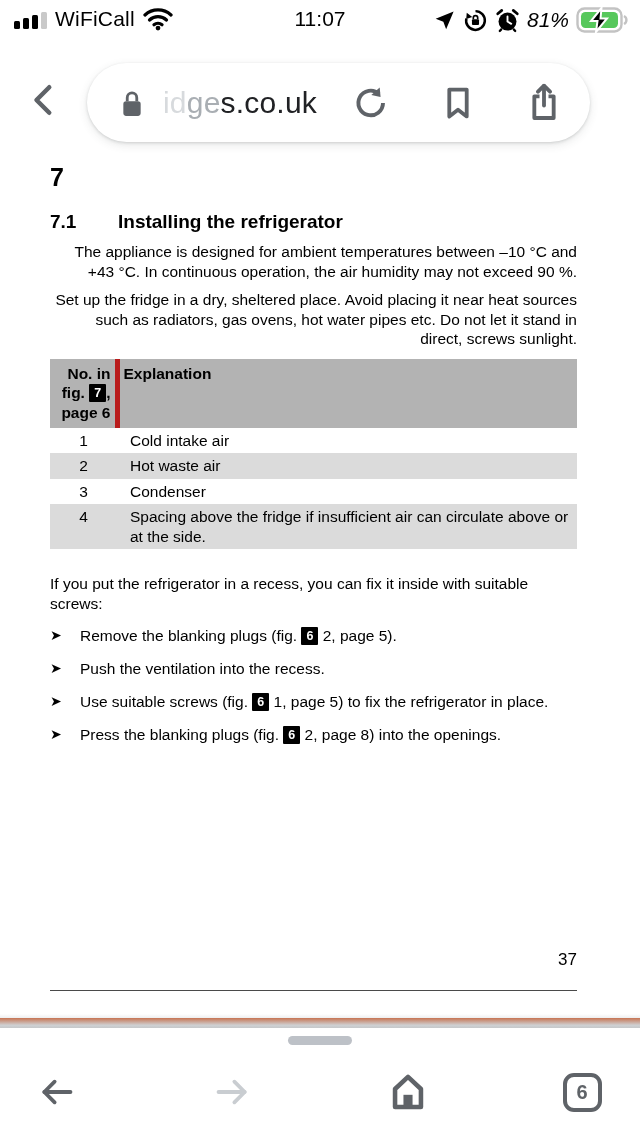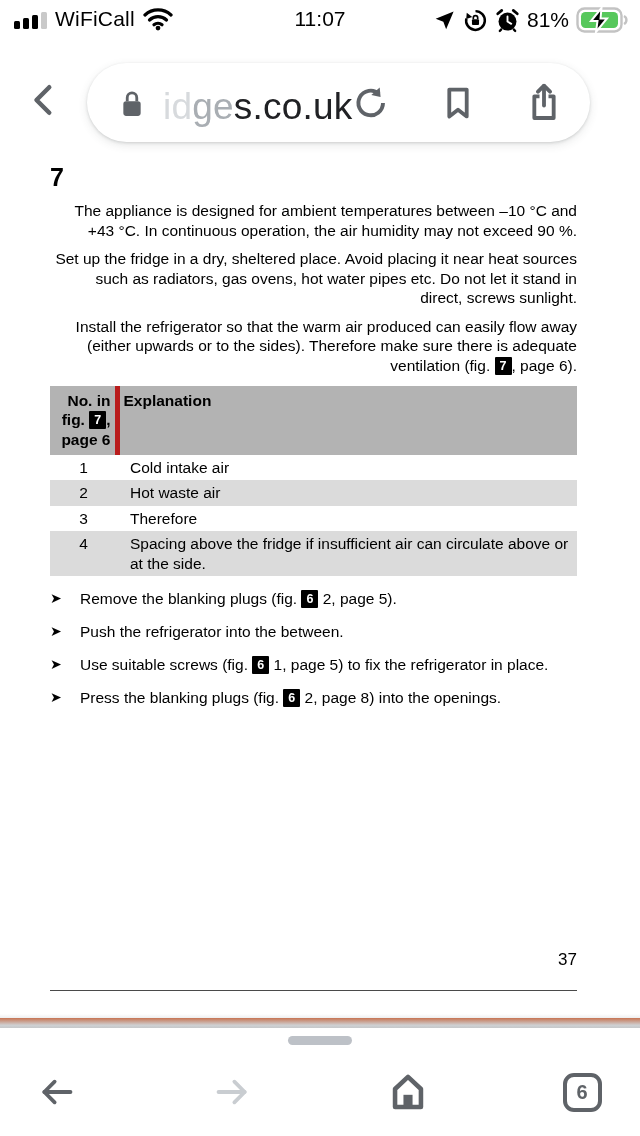--- a/index.html
+++ b/index.html
@@ -10,29 +10,29 @@
   
   .status-bar { position:absolute; top:0; left:0; width:640px; height:44px; background:#fff; }
   .sb-left { position:absolute; left:14px; top:7px; display:flex; align-items:center; gap:8px; }
   .signal { display:flex; align-items:flex-end; gap:3px; height:19px; }
   .signal .bar { width:6px; border-radius:1.5px; background:#000; }
   .signal .b1{height:8px;} .signal .b2{height:11px;} .signal .b3{height:14px;}
   .signal .b4{height:17px; background:#c9c9c9;}
   .carrier { font-size:21px; color:#000; letter-spacing:.2px; }
   .sb-time { position:absolute; top:7px; left:0; width:640px; text-align:center; font-size:21px; font-weight:400; color:#000; }
   .sb-right { position:absolute; right:10px; top:7px; display:flex; align-items:center; gap:7px; }
-  .sb-pct { font-size:21px; color:#000; }
+  .sb-pct { font-size:21px; color:#000;font-style:italic; }
 
   
   .chrome-bar { position:absolute; top:44px; left:0; width:640px; height:106px; background:#fff; z-index:5; }
   .back-btn { position:absolute; left:26px; top:38px; width:36px; height:36px; }
   .omnibox { position:absolute; left:87px; top:19px; width:503px; height:79px; background:#fff; border-radius:40px;
              box-shadow:0 1px 3px rgba(60,64,67,.18), 0 3px 10px rgba(60,64,67,.12); }
   .ob-lock { position:absolute; left:32px; top:26px; }
-  .ob-url { position:absolute; left:76px; top:23px; font-size:37px; letter-spacing:.2px; white-space:nowrap; }
+  .ob-url { position:absolute; left:76px; top:23px; font-size:30px; letter-spacing:.2px; white-space:nowrap; }
   .url-f1 { color:#d7dadd; }
   .url-f2 { color:#a9aeb3; }
   .url-main { color:#202124; }
   .ob-reload { position:absolute; left:266px; top:22px; }
   .ob-bookmark { position:absolute; left:352px; top:21px; }
   .ob-share { position:absolute; left:437px; top:20px; }
 
   
   .doc { position:absolute; top:150px; left:0; width:640px; height:868px; background:#fff; color:#000; }
   .doc-inner { padding:12px 63px 0 50px; }
@@ -150,24 +150,27 @@
         <path d="M8.4 5.2 L12 1.6 L15.6 5.2" stroke="#5f6368" stroke-width="2.3" fill="none" stroke-linecap="round" stroke-linejoin="round"></path>
       </svg>
     </div>
   </div>
 
   <div class="doc">
     <div class="doc-inner">
       <div class="h1-row">
         <div class="h1-num">7</div>
       </div>
+      <div class="h2-row">
+        <div class="h2-num">7.1</div>
+        <div class="h2-title">Installing the refrigerator</div>
+      </div>
 
       <p class="para">The appliance is designed for ambient temperatures between –10 °C and +43 °C. In continuous operation, the air humidity may not exceed 90 %.</p>
       <p class="para">Set up the fridge in a dry, sheltered place. Avoid placing it near heat sources such as radiators, gas ovens, hot water pipes etc. Do not let it stand in direct, screws sunlight.</p>
-      <p class="para"><span>Install the refrigerator so that the warm air produced can easily flow away (either upwards or to the sides). Therefore make sure there is adequate ventilation (fig. </span><span class="fig-tag">7</span><span>, page 6).</span></p>
 
       <table class="vent-table">
         <tbody>
             <tr class="vt-head">
           <th class="vt-c1">
             <span>No. in</span><br>
             <span>fig. </span><span class="fig-tag">7</span><span>,</span><br>
             <span>page 6</span>
           </th>
           <th>Explanation</th>
@@ -175,37 +178,38 @@
         <tr class="vt-row">
           <td class="vt-num">1</td>
           <td class="vt-exp">Cold intake air</td>
         </tr>
         <tr class="vt-row alt">
           <td class="vt-num">2</td>
           <td class="vt-exp">Hot waste air</td>
         </tr>
         <tr class="vt-row">
           <td class="vt-num">3</td>
-          <td class="vt-exp">Therefore</td>
+          <td class="vt-exp">Condenser</td>
         </tr>
         <tr class="vt-row alt">
           <td class="vt-num">4</td>
           <td class="vt-exp">Spacing above the fridge if insufficient air can circulate above or at the side.</td>
         </tr>
       </tbody>
         </table>
 
+      <p class="intro">If you put the refrigerator in a recess, you can fix it inside with suitable screws:</p>
 
       <div class="bullet">
         <span class="marker">➤</span>
         <span class="btext"><span>Remove the blanking plugs (fig. </span><span class="fig-tag">6</span><span> 2, page 5).</span></span>
       </div>
       <div class="bullet">
         <span class="marker">➤</span>
-        <span class="btext">Push the refrigerator into the between.</span>
+        <span class="btext">Push the ventilation into the recess.</span>
       </div>
       <div class="bullet">
         <span class="marker">➤</span>
         <span class="btext"><span>Use suitable screws (fig. </span><span class="fig-tag">6</span><span> 1, page 5) to fix the refrigerator in place.</span></span>
       </div>
       <div class="bullet">
         <span class="marker">➤</span>
         <span class="btext"><span>Press the blanking plugs (fig. </span><span class="fig-tag">6</span><span> 2, page 8) into the openings.</span></span>
       </div>
     </div>

